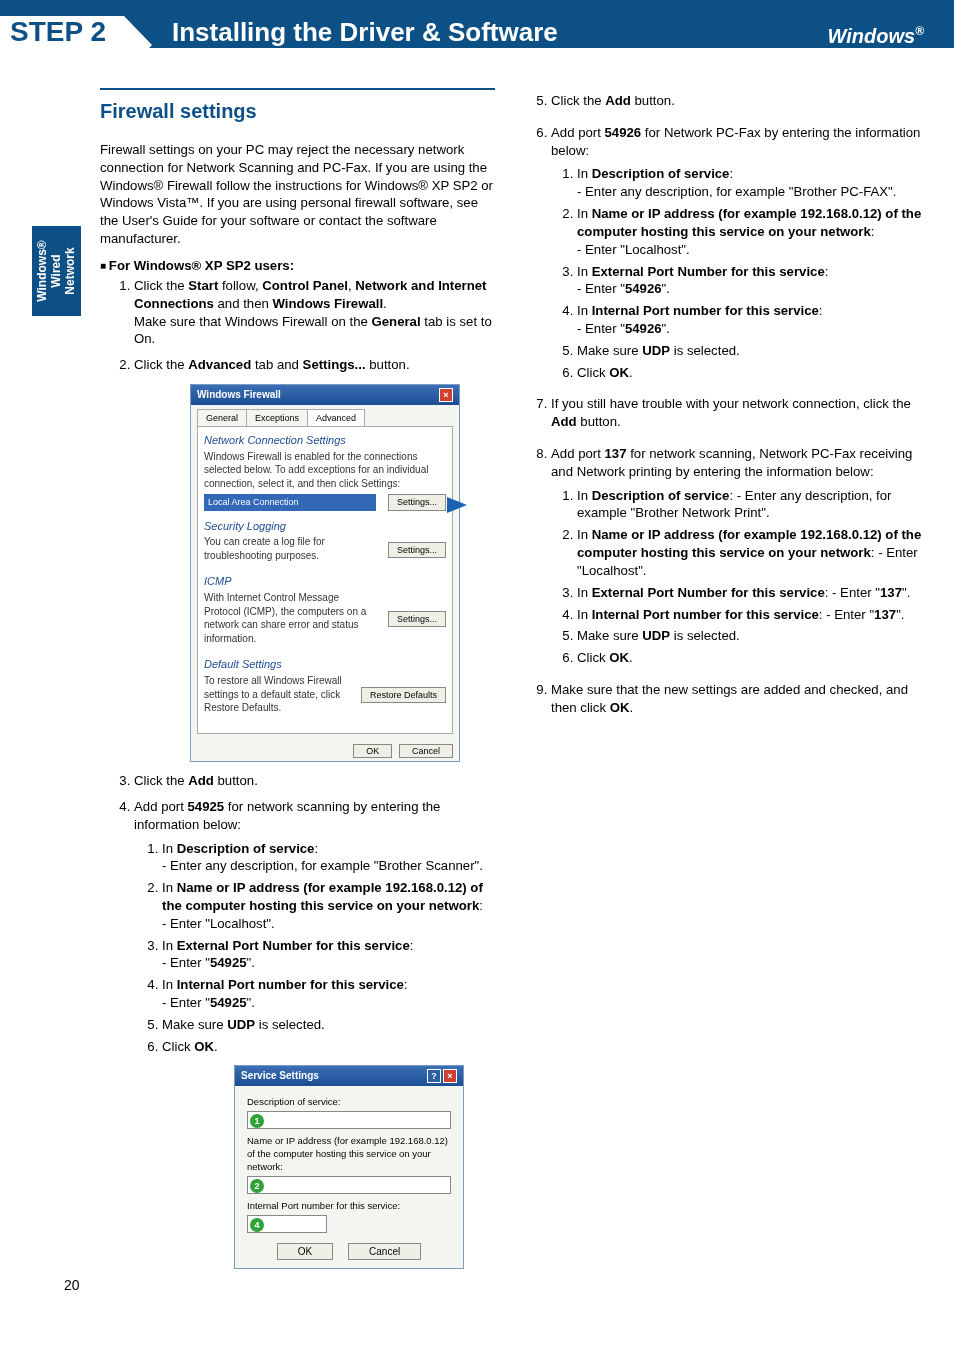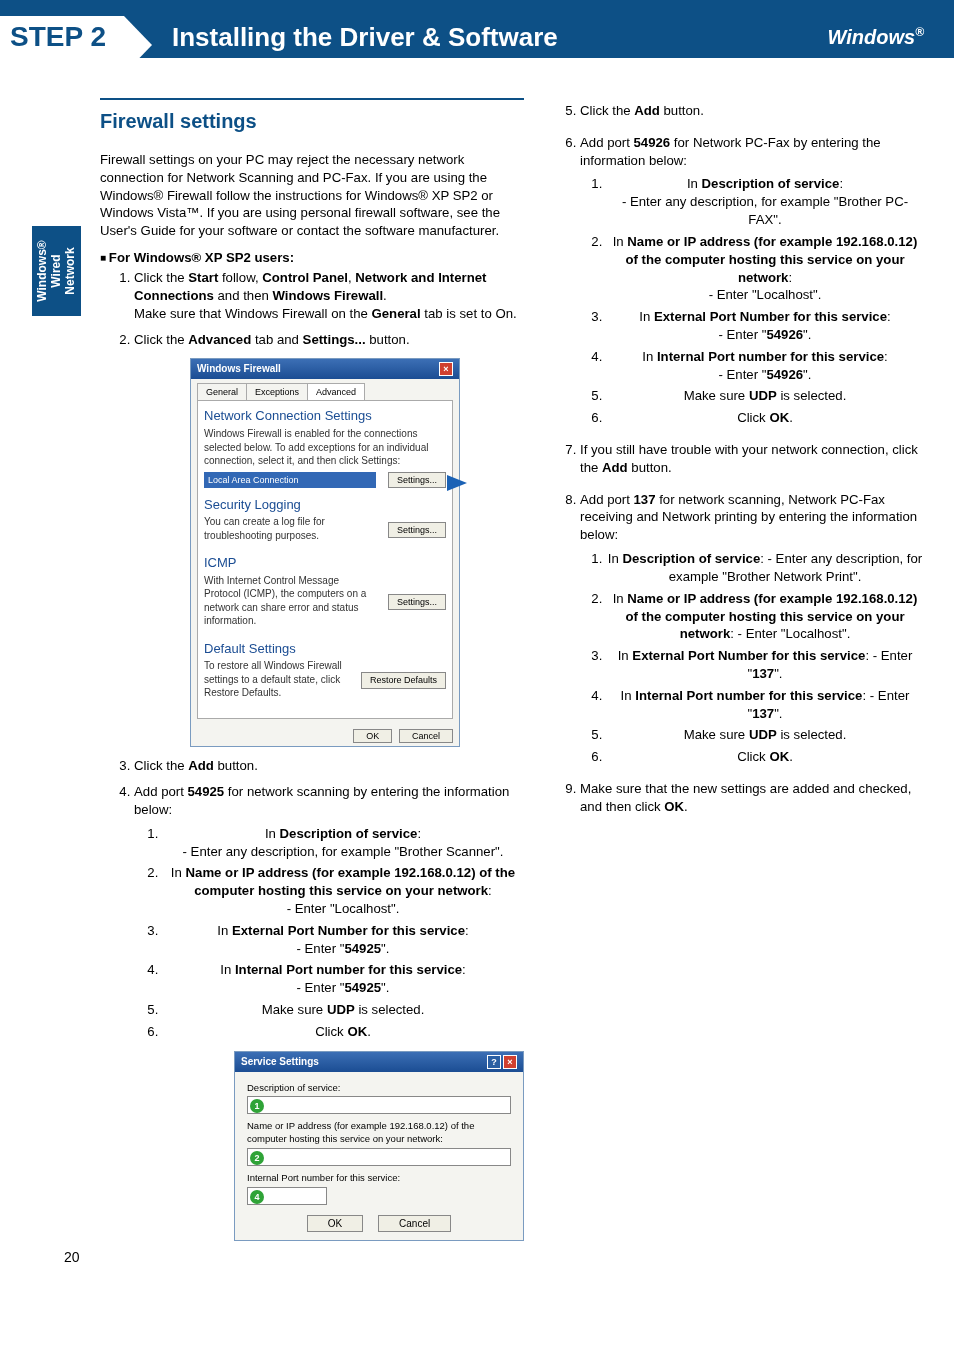--- a/index.html
+++ b/index.html
@@ -9,22 +9,22 @@
     font-size: 13.2px;
     color: #000;
     background: #fff;
     width: 954px;
     position: relative;
   }
   .top-banner {
     background: #0d5086;
     color: #fff;
     display: flex;
-    align-items: center;
-    height: 58px;
+    align-items: flex-end;
+    height: 48px;
     padding: 16px 20px 0 0;
     position: relative;
   }
   .step-box {
     display: flex;
     align-items: center;
     height: 100%;
     padding: 0 18px 0 10px;
     font-family: "Arial Black", Arial, sans-serif;
     color: #0d5086;
@@ -85,49 +85,49 @@
     border-top: 2px solid #0d5086;
     padding-top: 10px;
     margin: 0 0 18px 0;
   }
   .para { line-height: 1.35; margin: 0 0 10px 0; }
   .sub-head { font-weight: bold; }
   .sq-bullet::before { content: "\25A0  "; font-size: 10px; vertical-align: 1px; }
   ol.num { padding-left: 34px; margin: 4px 0 14px 0; }
   ol.num > li { margin-bottom: 8px; line-height: 1.35; }
   ol.num.inner { padding-left: 28px; margin: 6px 0 8px 0; }
-  ol.num.inner > li { margin-bottom: 4px; text-align: center; }
+  ol.num.inner > li { margin-bottom: 4px; }
   ol.top { list-style: decimal; }
   ol.top > li::marker { font-weight: normal; }
   .b { font-weight: bold; }
 
   
   .dlg { margin: 10px 0 10px 56px; border: 1px solid #7a9bc0; width: 270px; font-size: 10px; background:#f4f4f0;}
   .dlg-titlebar { background: linear-gradient(#3c6fb5,#1b4d93); color:#fff; font-weight:bold; padding:3px 6px; display:flex; justify-content:space-between; }
   .dlg-titlebar .x { background:#d04030;color:#fff;width:14px;text-align:center;border:1px solid #fff;font-size:9px;line-height:12px;}
   .dlg-tabs { padding:4px 6px 0; }
   .dlg-tabs span { display:inline-block; padding:2px 8px; border:1px solid #aaa; border-bottom:none; margin-right:-1px; background:#f4f4f0; font-size:9px;}
   .dlg-tabs span.active { background:#fff; }
   .dlg-body { background:#fff; margin:0 6px 6px; padding:6px; border:1px solid #aaa;}
   .dlg-group { margin-bottom:8px; }
-  .dlg-group .gtitle { color:#1b4d93; font-size:13px; }
+  .dlg-group .gtitle { color:#1b4d93; font-size:11px;font-style:italic; }
   .dlg-group .gtext { font-size:10px; color:#333; margin:2px 0 4px;}
   .dlg-group .row { display:flex; justify-content:space-between; align-items:center; gap:12px;}
   .dlg-group .btn { border:1px solid #888; background:#f0efe5; padding:1px 8px; font-size:9px;}
   .dlg-group .lan { flex:1; background:#3268b5;color:#fff;padding:2px 4px;font-size:9px;}
   .arrow1 { position:relative; }
   .arrow1::after {
     content:""; position:absolute; right:-22px; top:2px;
     border-top:8px solid transparent; border-bottom:8px solid transparent; border-left:20px solid #1b62b5;
   }
   .dlg-footer { text-align:right; padding:4px 6px;}
   .dlg-footer .btn { border:1px solid #888; background:#f0efe5; padding:1px 12px; font-size:9px; margin-left:4px;}
 
   
-  .dlg2 { margin:10px 0 10px 100px; width:290px; border:1px solid #7a9bc0; font-size:10px; background:#f4f4f0;}
+  .dlg2 { margin:10px 0 10px 100px; width:230px; border:1px solid #7a9bc0; font-size:10px; background:#f4f4f0;}
   .dlg2-body { padding:4px 12px; background:#f4f4f0;}
   .dlg2-body .lbl { font-size:9.5px; margin-top:6px;}
   .dlg2-body .inp { border:1px solid #888; background:#fff; height:18px; margin-top:2px; position:relative;}
   .circ { display:inline-block; width:14px; height:14px; border-radius:50%; background:#2fa337; color:#fff; font-size:9px; line-height:14px; text-align:center; font-weight:bold;}
   .dlg2-body .portrow { display:flex; gap:10px; align-items:flex-end; margin-top:8px;}
   .dlg2-body .portrow .pf { flex:1; }
   .dlg2-body .radio { font-size:9px; }
   .dlg2-body .radio .r { display:inline-block; width:10px;height:10px;border:1px solid #555;border-radius:50%; vertical-align:-1px; margin:0 2px 0 6px;}
   .dlg2-body .radio .r.sel { background: radial-gradient(#2b5fa3 40%, #fff 45%);}
   .dlg2-footer { text-align:center; padding:8px 0 10px;}

